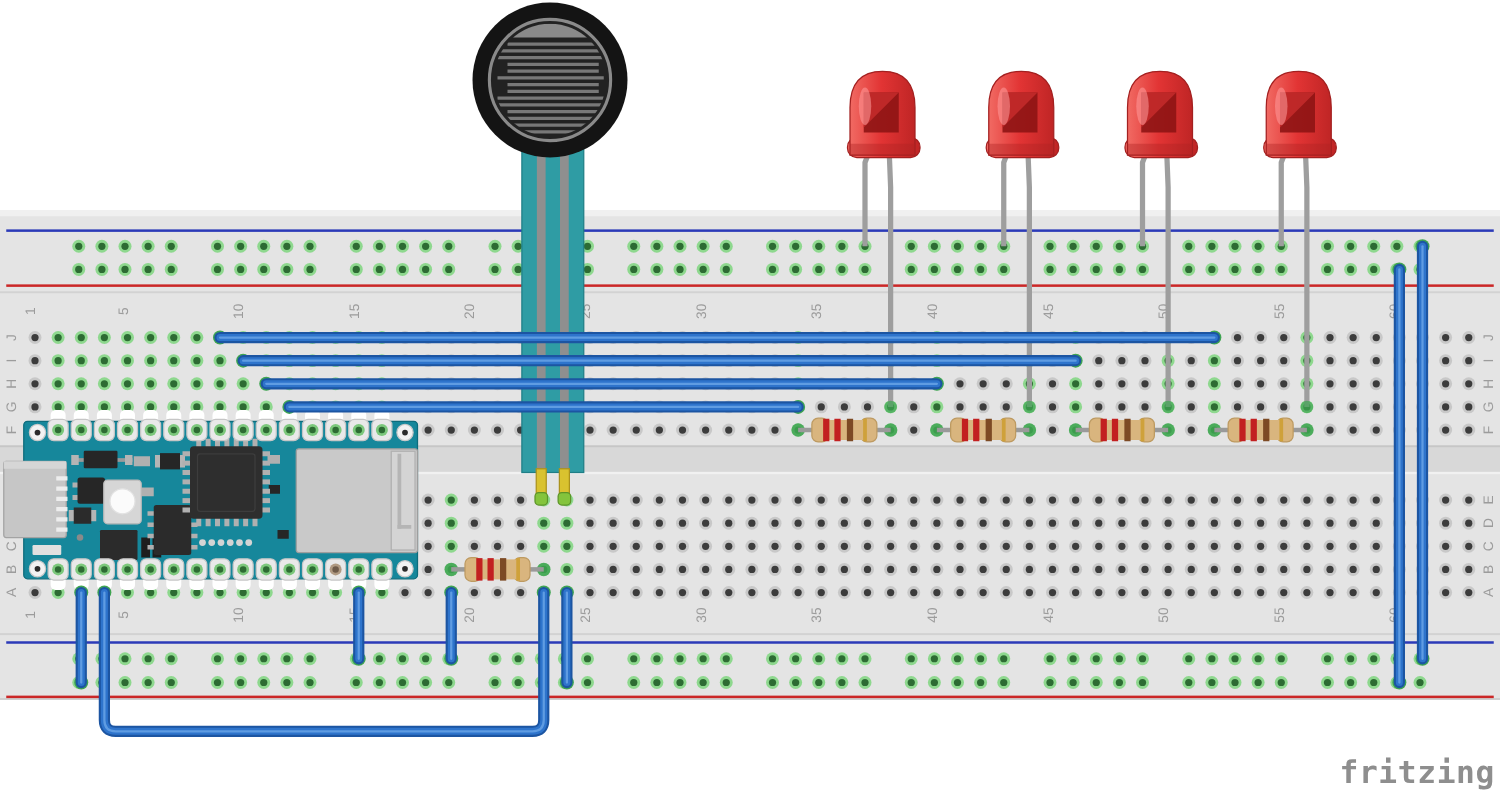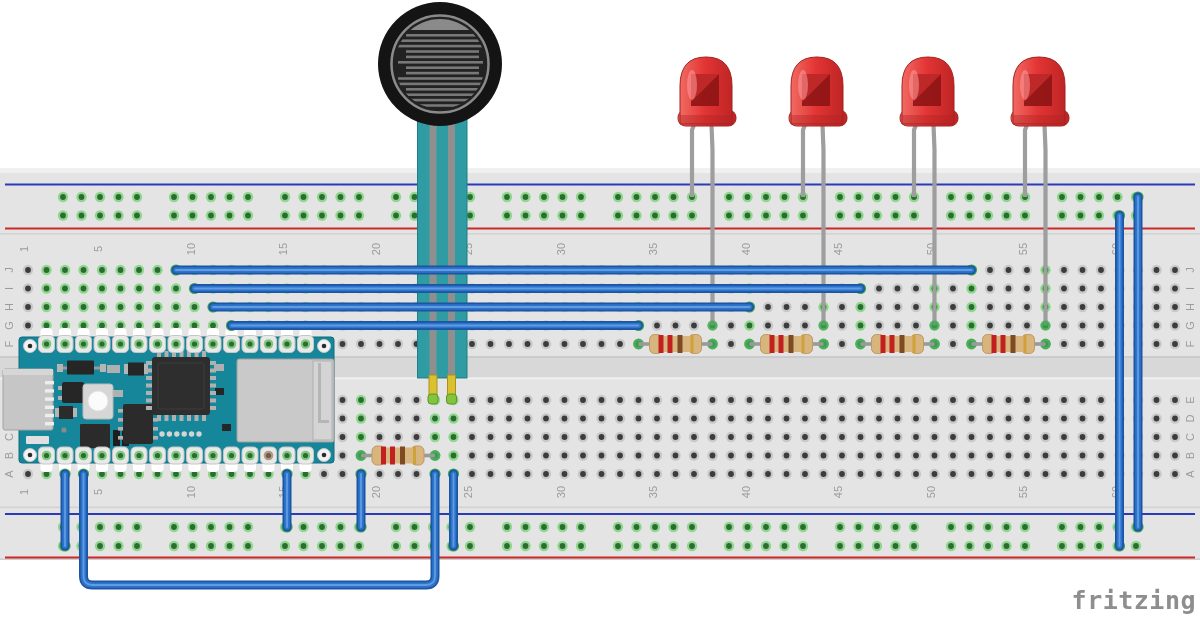--- a/index.html
+++ b/index.html
@@ -1,19 +1,19 @@
 <!DOCTYPE html>
 <html><head>
 <meta charset="utf-8">
 <style>
   html,body{margin:0;padding:0;background:#ffffff;}
   .stage{position:relative;width:1200px;height:640px;background:#fff;overflow:hidden;
          font-family:"Liberation Sans", sans-serif;}
   svg{display:block;}
-  .fritzing-logo{position:absolute;right:4px;bottom:25px;
+  .fritzing-logo{position:absolute;right:4px;bottom:8px;
     font-family:"DejaVu Sans Mono", monospace;font-size:25px;font-weight:600;
     letter-spacing:0.5px;color:#8e8e8e;user-select:none;}
 </style>
 </head>
 <body>
 
 <div class="stage">
   <svg id="cv" width="1200" height="640" viewBox="0 0 1200 640">
       <defs>
         <linearGradient id="ledGrad" x1="0" y1="0" x2="1" y2="0">

